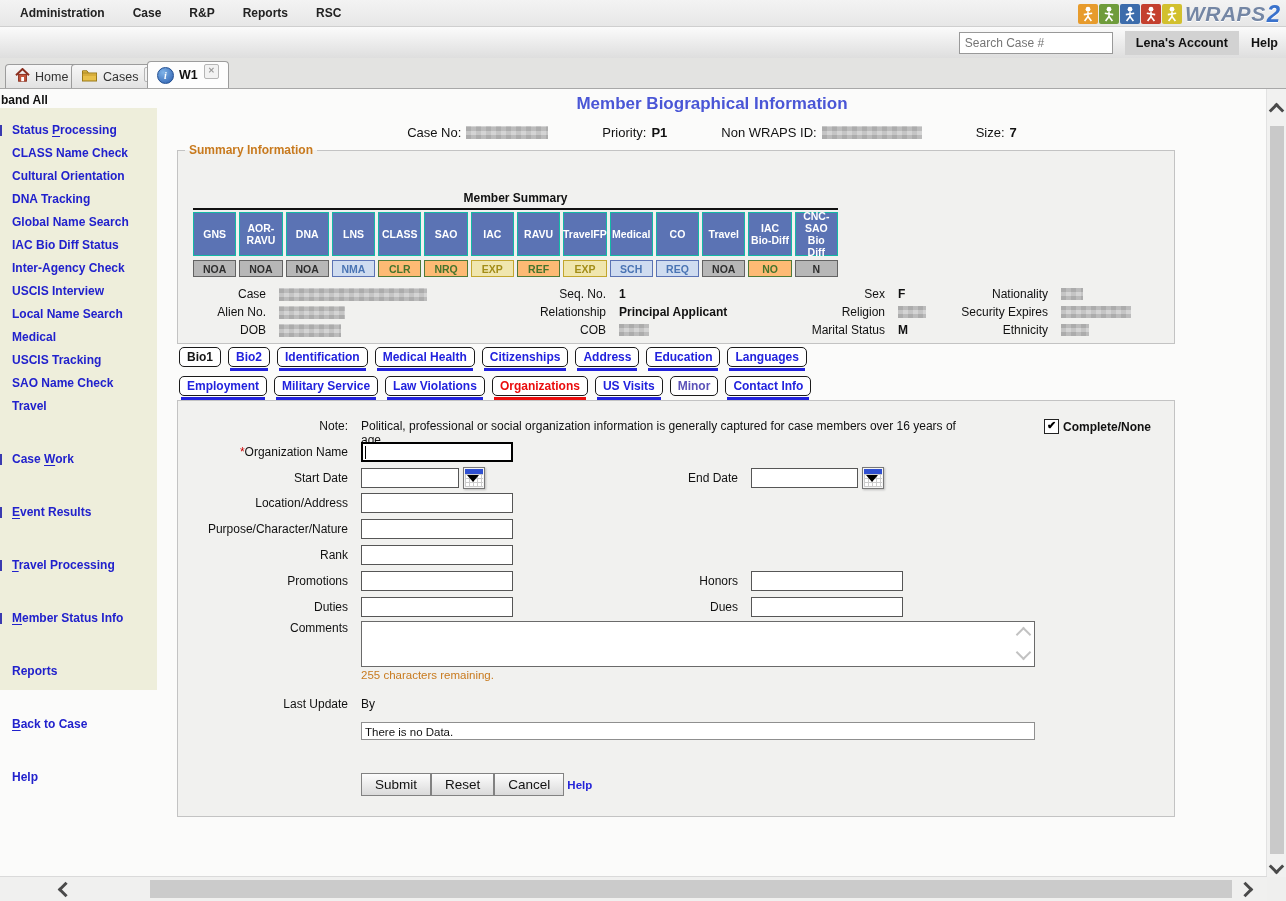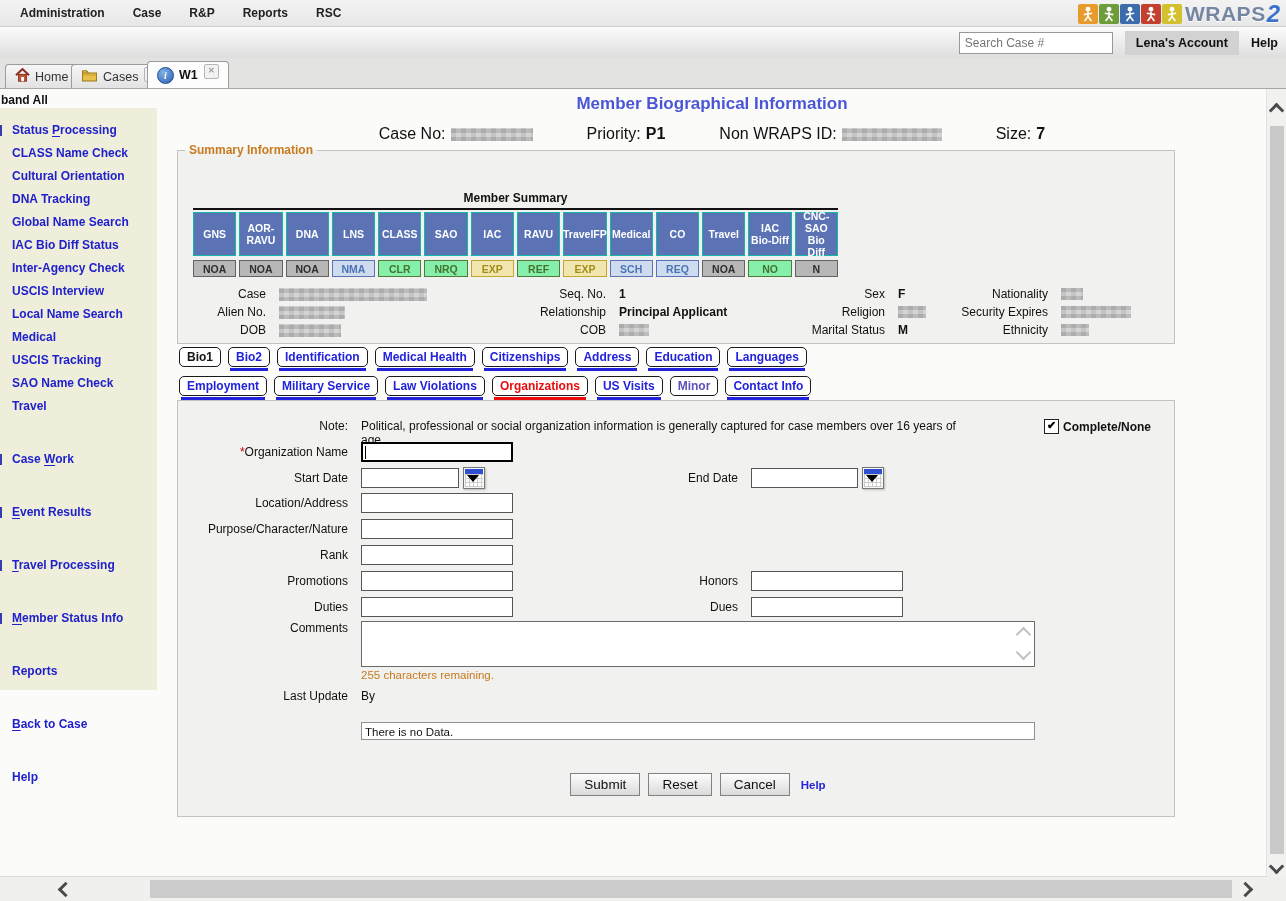--- a/index.html
+++ b/index.html
@@ -6,21 +6,21 @@
   body{width:1286px;height:901px;position:relative;overflow:hidden;background:#fbfbfa;
        font-family:"Liberation Sans",sans-serif;color:#111;-webkit-font-smoothing:antialiased}
   
   .menubar{position:absolute;top:0;left:0;right:0;height:26px;background:linear-gradient(#f3f3f3,#e7e7e7);
            border-bottom:1px solid #cfcfcf;display:flex;align-items:center;padding-left:20px;gap:28px;
            font-size:12px;font-weight:bold;color:#222;z-index:5}
   .menu-item{cursor:default}
   
   .logo{position:absolute;top:2px;right:6px;height:23px;display:flex;align-items:center;z-index:6}
   .blk{width:20px;height:20px;margin-right:1px;border-radius:2px;display:flex;align-items:center;justify-content:center}
-  .wordmark{font-size:21px;font-weight:bold;color:#7486a4;letter-spacing:.5px;margin-left:2px;
+  .wordmark{font-size:21px;font-weight:bold;font-style:italic;color:#7486a4;letter-spacing:.5px;margin-left:2px;
             text-shadow:0 1px 0 #fff}
   .wnum{font-size:24px;font-weight:bold;color:#3a72cc;font-style:italic;margin-left:1px;text-shadow:0 1px 0 #fff}
   
   .utilbar{position:absolute;top:27px;left:0;right:0;height:31px;background:linear-gradient(#fbfbfb,#dedede);
            display:flex;justify-content:flex-end;align-items:center;gap:12px;padding-right:8px;box-sizing:border-box}
   .search-input{width:142px;height:20px;border:1px solid #999;font-size:12px;padding:0 5px;color:#333;
                 font-family:inherit;background:#fff}
   .account-btn{background:#d2d2d2;padding:5px 11px;font-size:12.5px;font-weight:600;color:#111;cursor:default}
   .help-top{font-size:12.5px;font-weight:600;color:#111}
   
@@ -52,21 +52,21 @@
   .sidebar{position:absolute;left:0;top:108px;width:157px;height:582px;background:#eeeedb;
            padding-top:11px;box-sizing:border-box}
   .side-item{position:relative;margin-left:12px;height:23px;line-height:23px;font-size:12px;font-weight:bold;
              color:#2121cc;white-space:nowrap;cursor:pointer}
   .side-item.spaced{margin-top:30px}
   .side-item u{text-underline-offset:2px}
   .tick{position:absolute;left:-12px;top:6px;width:2px;height:11px;background:#3a3ab0}
   
   .page-head{position:absolute;left:157px;top:94px;width:1110px;text-align:center}
   .page-title{font-size:17px;font-weight:bold;color:#4a56d6}
-  .case-row{margin-top:11px;display:flex;justify-content:center;align-items:flex-start;gap:54px;font-size:16px}
+  .case-row{margin-top:11px;display:flex;justify-content:center;align-items:flex-start;gap:54px;font-size:13px}
   .ci{display:flex;align-items:center;gap:5px}
   .bold{font-weight:bold}
   .blur{display:inline-block;vertical-align:middle;
         background-image:repeating-linear-gradient(0deg,rgba(0,0,0,.09) 0 4px,rgba(255,255,255,.12) 4px 8px),
                          repeating-linear-gradient(90deg,#bdbdbd 0 5px,#cecece 5px 10px)}
   
   fieldset.fs{position:absolute;left:177px;width:998px;background:#f1f1ef;border:1px solid #c3c3c3;
               margin:0;padding:0;box-sizing:border-box}
   #fs-summary{top:143px;height:201px}
   #fs-form{top:400px;height:417px}
@@ -75,21 +75,21 @@
   .ms-wrap{position:absolute;left:15px;top:34px;width:645px}
   .ms-title{text-align:center;font-weight:bold;font-size:12px;padding-bottom:3px;border-bottom:2px solid #111;
             margin-bottom:2px}
   .ms-table{display:flex;gap:3px;margin-top:1px}
   .mscol{flex:1;display:flex;flex-direction:column;gap:4px;min-width:0}
   .mshead{background:#5b73b4;border:1px solid #14b8a6;color:#fff;font-weight:bold;font-size:10.5px;height:42px;
           display:flex;align-items:center;justify-content:center;text-align:center;white-space:pre-line;line-height:1.15}
   .msstat{height:15px;font-size:10.5px;font-weight:bold;border:1px solid;display:flex;align-items:center;justify-content:center}
   .st-gray  {background:#b7b7b7;border-color:#636363;color:#2e2e2e}
   .st-blue  {background:#cfdcf0;border-color:#5b73b4;color:#4a74b4}
-  .st-green {background:#86efac;border-color:#4f7a38;color:#44742c}
+  .st-green {background:#fdba74;border-color:#4f7a38;color:#44742c}
   .st-yellow{background:#f0e6ae;border-color:#c2a62e;color:#a38d18}
   
   .dcol{position:absolute;top:128px}
   .dcol-0{left:8px}   .dcol-0 .dlabel{width:80px}
   .dcol-1{left:268px} .dcol-1 .dlabel{width:160px}
   .dcol-2{left:547px} .dcol-2 .dlabel{width:160px}
   .dcol-3{left:710px} .dcol-3 .dlabel{width:160px}
   .drow{height:18px;display:flex;align-items:center}
   .dlabel{display:inline-block;text-align:right;font-size:12px;margin-right:13px;flex:none}
   .dvalue{font-size:12px;font-weight:bold;white-space:nowrap}
@@ -124,21 +124,21 @@
   .cbrow{position:absolute;left:866px;top:18px;display:flex;align-items:center;gap:4px;font-size:12px;font-weight:bold}
   .cb{width:13px;height:13px;border:1.5px solid #222;background:#fff;font-size:11px;line-height:11px;text-align:center;
       font-weight:bold;color:#000}
   .tawrap{position:relative;display:inline-block}
   .ta{width:674px;height:46px;resize:none;border:1px solid #6a6a6a;font-family:inherit;font-size:12px;box-sizing:border-box}
   .tachev{position:absolute;right:6px;width:9px;height:9px;border-left:2.5px solid #c2c2c2;border-bottom:2.5px solid #c2c2c2}
   .tachev.u{top:8px;transform:rotate(135deg)} .tachev.d{bottom:12px;transform:rotate(-45deg)}
   .chars{position:absolute;left:183px;top:268px;font-size:11.5px;color:#c87a1e}
   .nodata{position:absolute;left:183px;top:321px;width:674px;height:18px;line-height:18px;background:#fff;
           border:1px solid #8f8f8f;font-size:11.5px;padding-left:3px;box-sizing:border-box}
-  .btnrow{position:absolute;left:183px;top:372px;width:674px;display:flex;justify-content:center;align-items:center;gap:8px}
+  .btnrow{position:absolute;left:183px;top:372px;width:674px;display:flex;align-items:center;}
   .btn{padding:3px 13px;font-size:13.5px;font-family:inherit;background:linear-gradient(#fdfdfd,#dadada);
        border:1px solid #828282;color:#111;cursor:pointer}
   .help-link{font-size:11.5px;font-weight:bold;color:#2424d8;margin-left:3px;cursor:pointer}
 </style>
 </head>
 <body>
 
 <div class="menubar">
     <span class="menu-item">Administration</span>
     <span class="menu-item">Case</span>
@@ -466,21 +466,21 @@
     <span class="flabel">Comments</span>
     <span class="tawrap">
       <textarea class="ta" style=""></textarea>
       <span class="tachev u"></span>
       <span class="tachev d"></span>
     </span>
   </div>
 
   <div class="chars">255 characters remaining.</div>
 
-  <div class="frow" style="left:0;top:288px">
+  <div class="frow" style="left:0;top:296px">
     <span class="flabel">Last Update</span>
     <span>By</span>
   </div>
 
   <div class="nodata">There is no Data.</div>
 
   <div class="btnrow">
     <button class="btn">Submit</button>
     <button class="btn">Reset</button>
     <button class="btn">Cancel</button>

